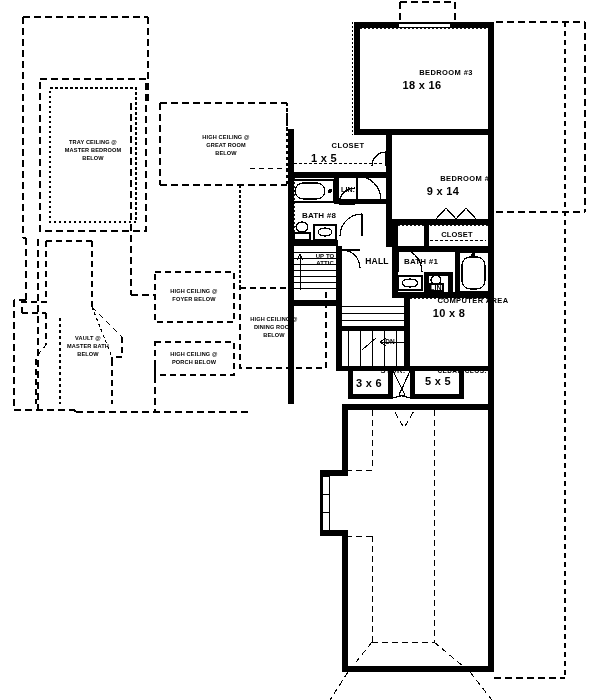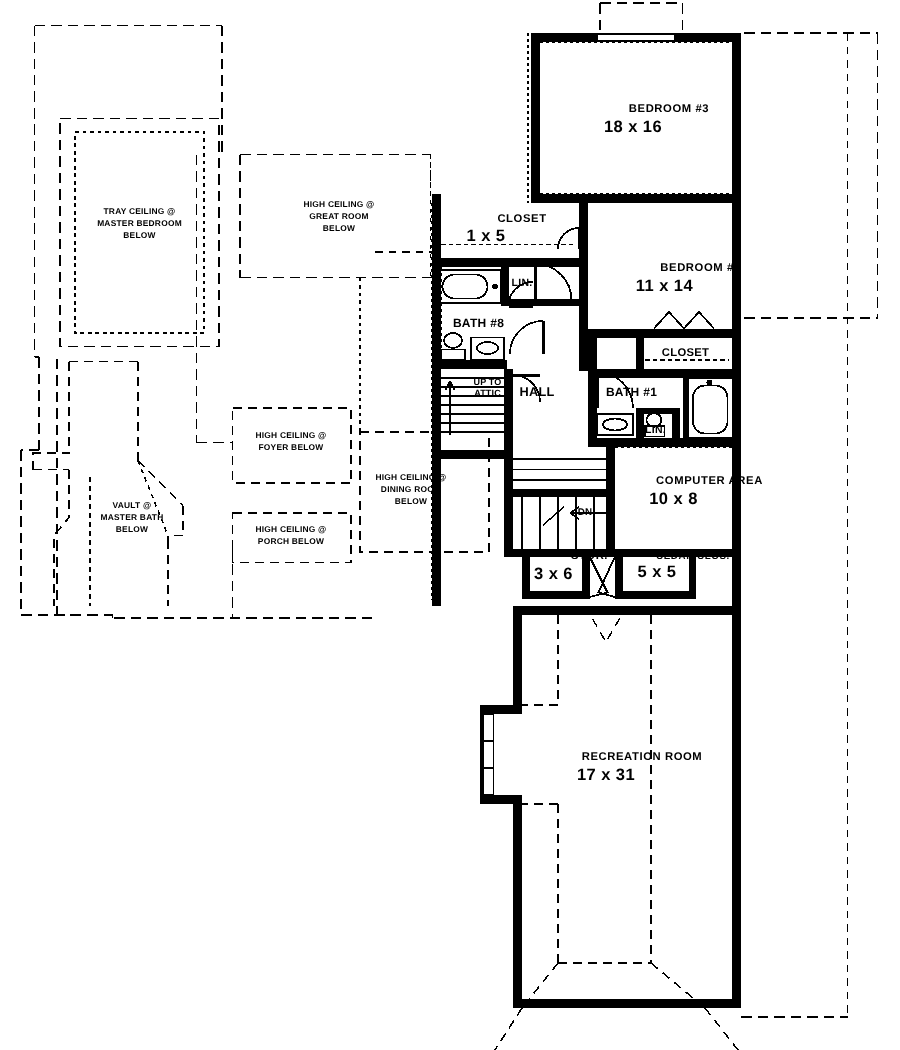--- a/index.html
+++ b/index.html
@@ -370,55 +370,51 @@
     </g>
   </svg>
 
   <div class="room-label" style="left:422px; top:80px;">
     <span class="nm">BEDROOM #3</span>
     <span class="dim">18 x 16</span>
   </div>
 
   <div class="room-label" style="left:443px; top:162px;margin-top:24px;">
     <span class="nm">BEDROOM #2</span>
-    <span class="dim">11 x 14</span>
+    <span class="dim">9 x 14</span>
   </div>
 
   <div class="room-label" style="left:324px; top:153px;">
     <span class="nm">CLOSET</span>
     <span class="dim">1 x 5</span>
   </div>
 
-  <div class="room-label" style="left:449px; top:328px;">
+  <div class="room-label" style="left:449px; top:308px;">
     <span class="nm">COMPUTER AREA</span>
     <span class="dim">10 x 8</span>
   </div>
 
-  <div class="room-label" style="left:404px; top:512px;">
-    <span class="nm">RECREATION ROOM</span>
-    <span class="dim">17 x 31</span>
-  </div>
 
   <div class="room-label" style="left:369px; top:378px;">
     <span class="nm">STOR.</span>
     <span class="dim dim-only">3 x 6</span>
   </div>
 
   <div class="room-label" style="left:438px; top:378px; font-size:6px;">
     <span class="nm" style="font-size:6.5px; white-space:pre-line;">CEDAR CLOS.</span>
     <span class="dim dim-only">5 x 5</span>
   </div>
 
   <div class="small-label" style="left:319px; top:216px; font-size:8px;">BATH
 #8</div>
 
   <div class="small-label" style="left:421px; top:262px; font-size:8px;">BATH
 #1</div>
 
-  <div class="small-label" style="left:358px; top:261px; font-size:8.5px;text-align:center;">HALL</div>
+  <div class="small-label" style="left:377px; top:261px; font-size:8.5px;text-align:center;">HALL</div>
 
   <div class="small-label" style="left:457px; top:235px; font-size:7.5px;">CLOSET</div>
 
   <div class="small-label" style="left:348px; top:190px; font-size:7px;">LIN.</div>
 
   <div class="small-label" style="left:437px; top:288px; font-size:7px;">LIN.</div>
 
   <div class="tiny-label" style="left:325px; top:260px;">UP TO
 ATTIC</div>
 

